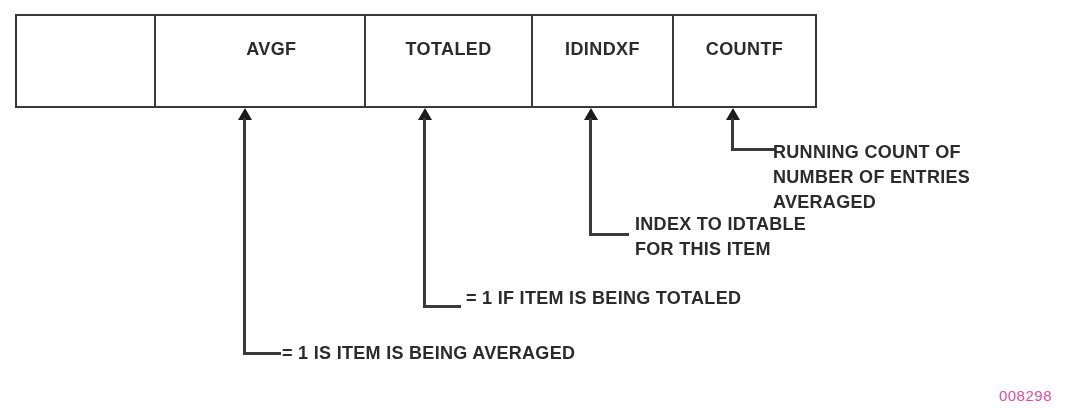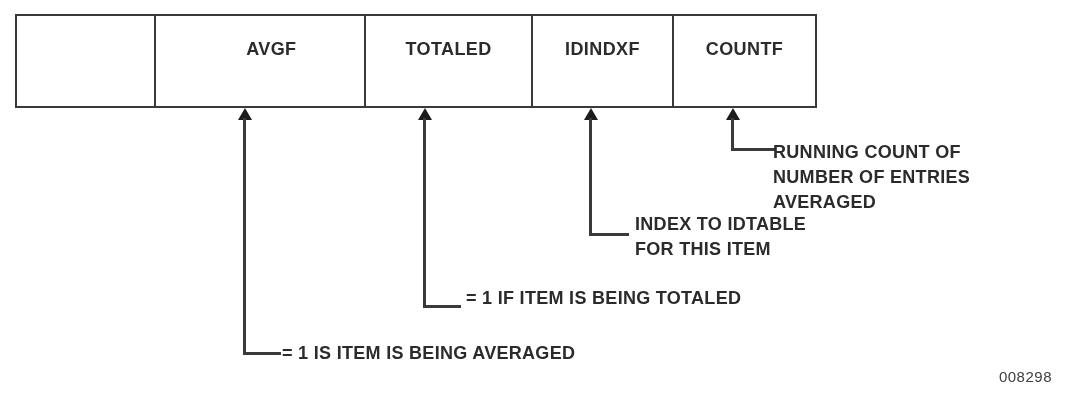--- a/index.html
+++ b/index.html
@@ -86,24 +86,24 @@
     letter-spacing: 0.3px;
     line-height: 25px;
     color: #2b2b2b;
     white-space: nowrap;
   }
 
   
   .figure-id {
     position: absolute;
     right: 13px;
-    bottom: 23px;
+    bottom: 4px;
     font-size: 15px;
     font-weight: 400;
-    color: #404040;
+    color: #ec4899;
     letter-spacing: 0.5px;
   }
 </style>
 </head>
 <body>
 
 <div id="figure-root">
 
   <div class="field-table">
     <div class="field-cell cell-w0">

